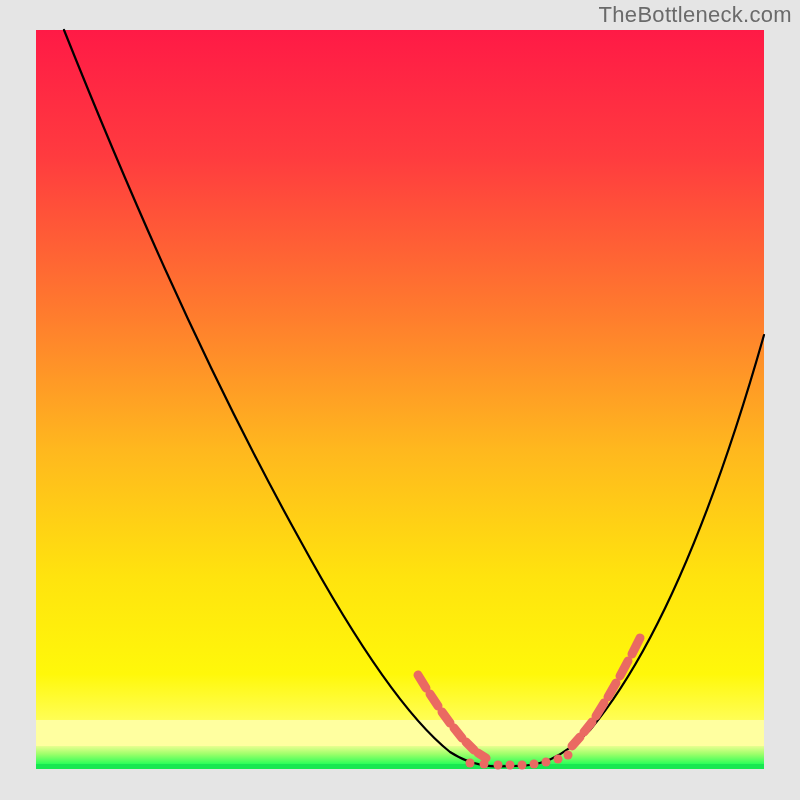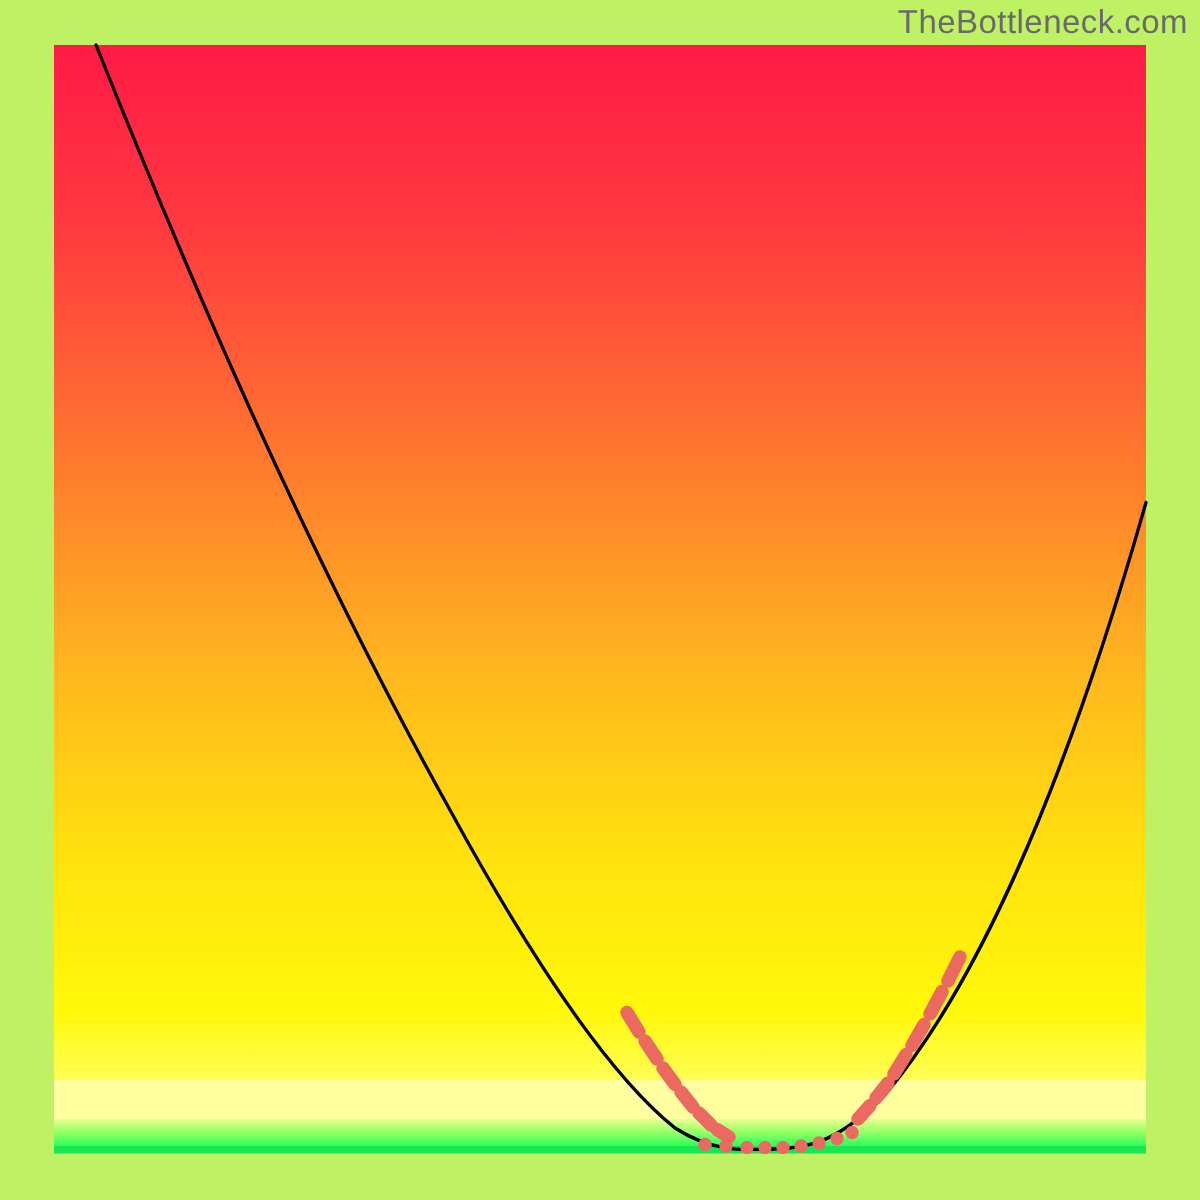--- a/index.html
+++ b/index.html
@@ -7,21 +7,21 @@
     padding: 0;
     width: 800px;
     height: 800px;
     background: #000;
     overflow: hidden;
   }
   .stage {
     position: relative;
     width: 800px;
     height: 800px;
-    background: #bef264;
+    background: #e5e5e5;
   }
   svg {
     position: absolute;
     left: 0;
     top: 0;
   }
   .watermark {
     position: absolute;
     top: 2px;
     right: 8px;

